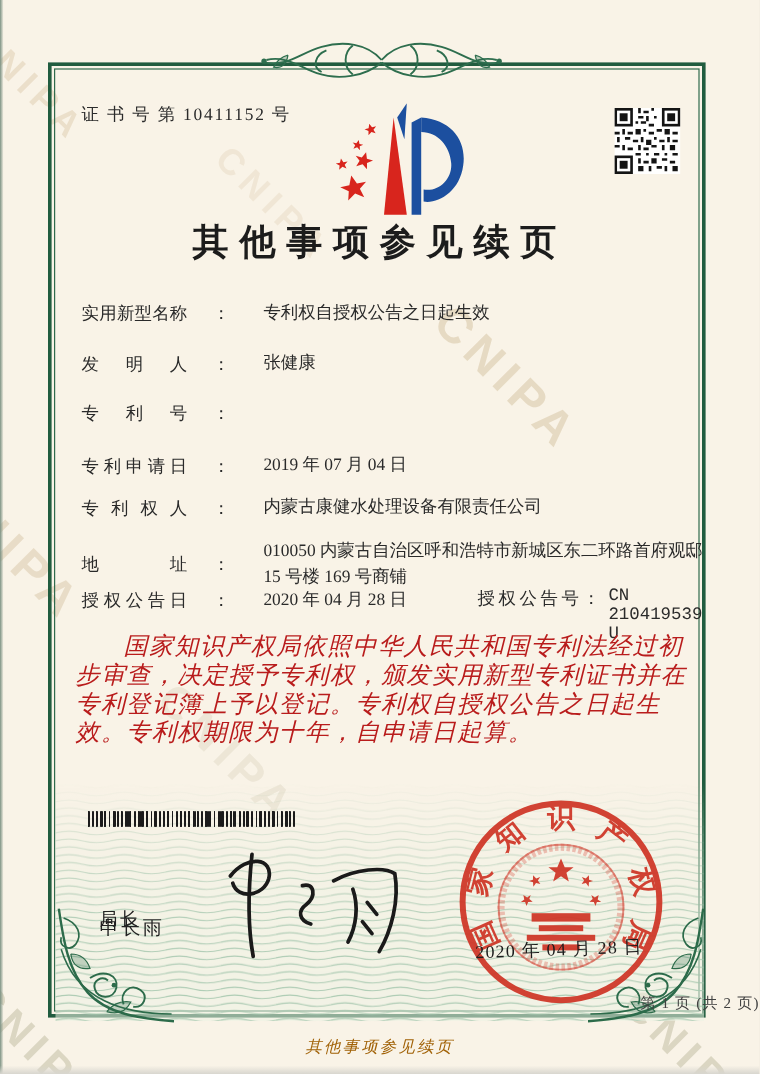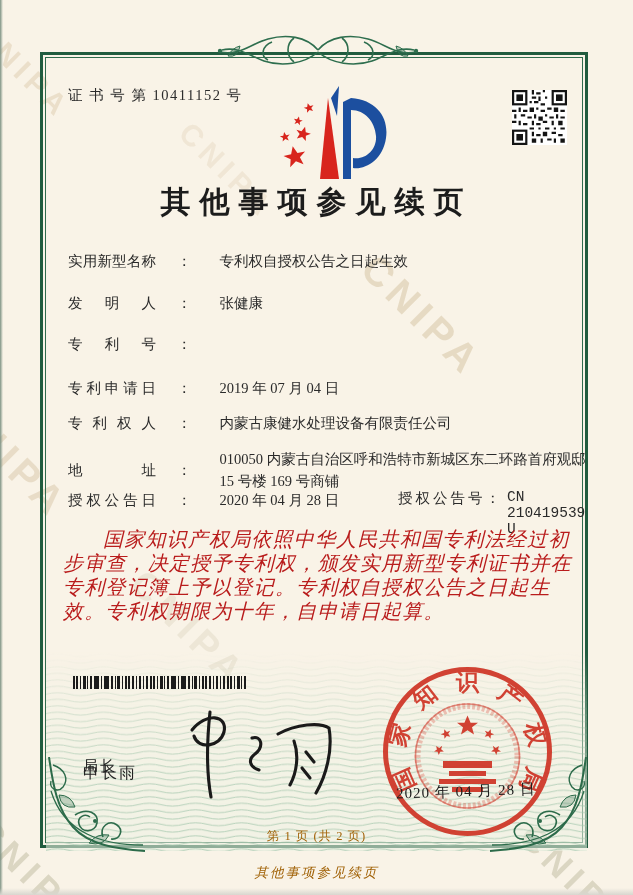--- a/index.html
+++ b/index.html
@@ -95,22 +95,22 @@
   .sig-hand{position:absolute;left:178px;top:700px;}
   
   .seal{position:absolute;left:380px;top:664px;width:175px;height:175px;}
   .seal-date{
     position:absolute;left:396px;top:782px;width:145px;
     font-size:15px;color:#1d1d1d;letter-spacing:1px;
     transform:rotate(-2deg);
   }
   
   .page-indicator{
-    position:absolute;left:0;right:0;top:828px;text-align:center;
-    font-size:12.5px;color:#a16207;letter-spacing:1px;
+    position:absolute;left:0;right:0;top:828px;text-align:right;
+    font-size:12.5px;color:#404040;letter-spacing:1px;
   }
   .footer-note{
     position:absolute;left:0;right:0;top:864px;text-align:center;
     font-size:13.5px;color:#a16207;font-style:italic;letter-spacing:2px;
   }
   
   .waves{position:absolute;left:46px;top:652px;pointer-events:none;}
   .orn-top{position:absolute;left:210px;top:30px;}
   .orn-bl{position:absolute;left:45px;top:757px;}
   .orn-br{position:absolute;left:490px;top:757px;transform:scaleX(-1);}

